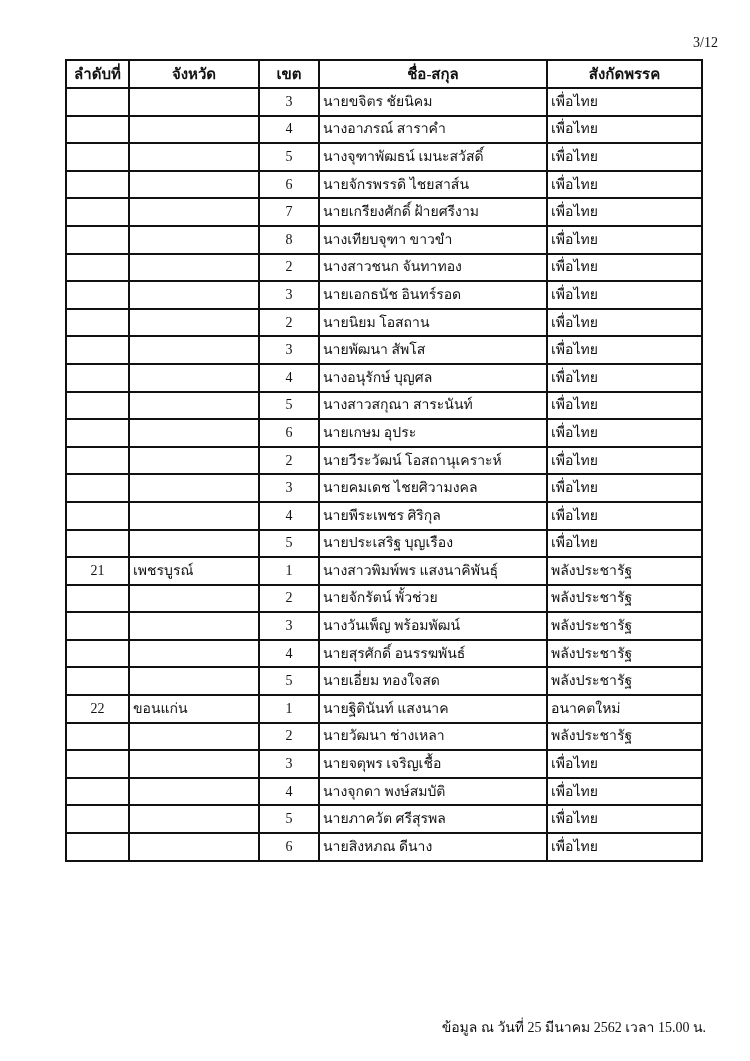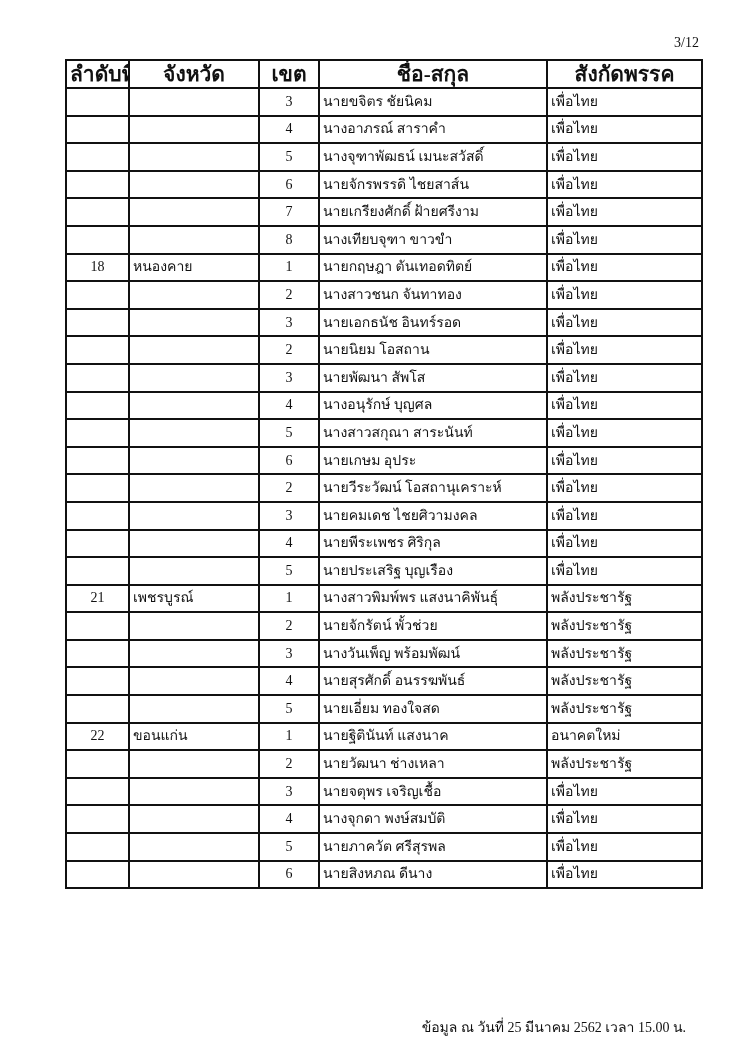--- a/index.html
+++ b/index.html
@@ -1,44 +1,44 @@
 <!DOCTYPE html>
 <html><head>
 <meta charset="utf-8">
 <style>
   html, body { margin: 0; padding: 0; background: #ffffff; }
   body {
     width: 750px; height: 1061px; position: relative; overflow: hidden;
     font-family: "Liberation Serif", "DejaVu Serif", serif; color: #111;
   }
   .page-number {
-    position: absolute; top: 35px; right: 51px;
+    position: absolute; top: 35px; right: 32px;
     font-size: 14px;
   }
   table.roster {
     position: absolute; left: 65px; top: 59px;
     border-collapse: collapse; table-layout: fixed;
     width: 636px;
   }
   table.roster th, table.roster td {
     border: 2px solid #111;
     height: 25.6px; padding: 0 3px;
     font-size: 14px; line-height: 1;
     white-space: nowrap; overflow: hidden;
   }
-  table.roster th { font-weight: bold; text-align: center; height: 26px; font-size: 21px; }
+  table.roster th { font-weight: bold; text-align: center; height: 26px; font-size: 15px; }
   col.c-order { width: 63px; }
   col.c-prov { width: 130px; }
   col.c-dist { width: 60px; }
   col.c-name { width: 228px; }
   col.c-party { width: 155px; }
   td.order, td.dist { text-align: center; }
   td.prov, td.name, td.party { text-align: left; padding-left: 2px; }
   .footer-note {
-    position: absolute; top: 1016px; right: 64px;
+    position: absolute; top: 1016px; right: 44px;
     font-size: 14px;
   }
 </style>
 </head>
 <body>
 
 <div class="page-number">3/12</div>
 
 <table class="roster">
   <colgroup>
@@ -94,27 +94,20 @@
         <td class="party">เพื่อไทย</td>
       </tr>
       <tr>
         <td class="order"></td>
         <td class="prov"></td>
         <td class="dist">8</td>
         <td class="name">นางเทียบจุฑา ขาวขำ</td>
         <td class="party">เพื่อไทย</td>
       </tr>
       <tr>
-        <td class="order">18</td>
-        <td class="prov">หนองคาย</td>
-        <td class="dist">1</td>
-        <td class="name">นายกฤษฎา ตันเทอดทิตย์</td>
-        <td class="party">เพื่อไทย</td>
-      </tr>
-      <tr>
         <td class="order"></td>
         <td class="prov"></td>
         <td class="dist">2</td>
         <td class="name">นางสาวชนก จันทาทอง</td>
         <td class="party">เพื่อไทย</td>
       </tr>
       <tr>
         <td class="order"></td>
         <td class="prov"></td>
         <td class="dist">3</td>

